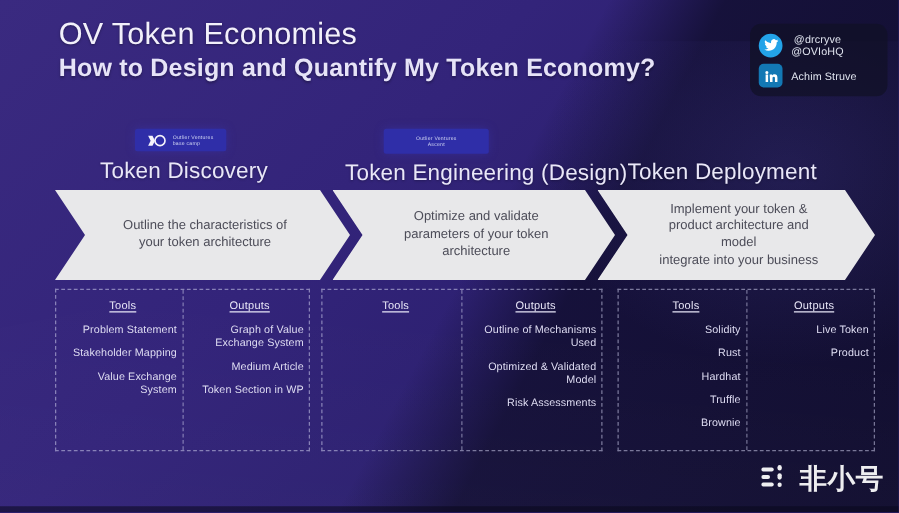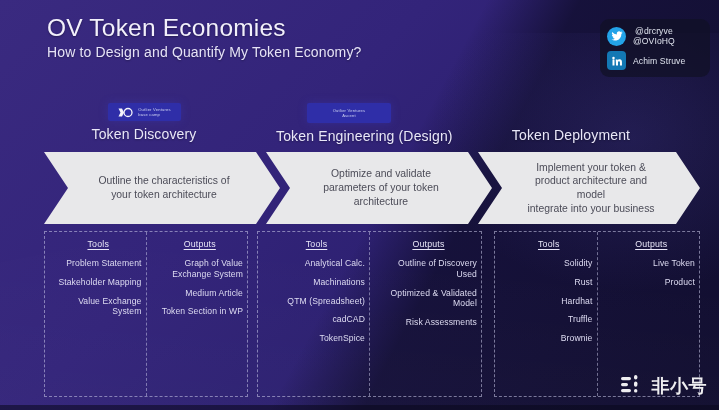--- a/index.html
+++ b/index.html
@@ -34,21 +34,21 @@
 
   
   #title {
     position:absolute; left:47px; top:14px;
     color:#f2f0fb; font-size:24.5px; font-weight:400; letter-spacing:0.2px;
     text-shadow:0 1px 2px rgba(0,0,0,0.35);
     text-align:right;
   }
   #subtitle {
     position:absolute; left:47px; top:44px;
-    color:#e6e3f7; font-size:14px; font-weight:400; letter-spacing:0.15px;
+    color:#e6e3f7; font-size:20px; font-weight:700; letter-spacing:0.15px;
     text-shadow:0 1px 2px rgba(0,0,0,0.3);
   }
 
   
   #social {
     position:absolute; right:9px; top:19px;
     width:110px; height:58px;
     background:rgba(17,16,38,0.72);
     border-radius:9px;
     padding:6px 7px;
@@ -69,21 +69,21 @@
     background:#2f2ea8;
     border-radius:2px;
     display:flex; align-items:center; justify-content:center; gap:4px;
     box-shadow:0 0 8px rgba(60,60,190,0.35);
   }
   .logo-badge.bc { width:73px; height:18px; }
   .logo-badge.as { width:84px; height:20px; }
   .logo-mark svg { display:block; }
   .logo-txt { color:#cfd4f2; font-size:4.1px; line-height:1.25; letter-spacing:0.2px; text-align:left; }
   .logo-txt.ctr { text-align:center; }
-  .stage-title { color:#e9e7f8; font-size:14px; letter-spacing:0.15px; white-space:nowrap;
+  .stage-title { color:#e9e7f8; font-size:18px; letter-spacing:0.15px; white-space:nowrap;
                  text-shadow:0 1px 2px rgba(0,0,0,0.3); }
 
   
   #band { position:absolute; left:44px; top:152px; width:656px; height:72px; }
   .chev {
     position:absolute; top:0; height:72px;
     background:#e8e8ea;
     color:#4c4c58;
     font-size:10.4px; line-height:1.32; text-align:center;
     display:flex; align-items:center; justify-content:center;
@@ -92,21 +92,21 @@
     clip-path:polygon(0 0, calc(100% - 24px) 0, 100% 50%, calc(100% - 24px) 100%, 0 100%, 24px 50%);
   }
   .chev.c1 { left:0px;   width:236px;justify-content:center; }
   .chev.c2 { left:222px; width:226px; }
   .chev.c3 { left:434px; width:222px; }
   .chev span { display:block; }
 
   
   #panels { position:absolute; left:44px; top:231px; width:656px; height:133px; }
   .panel {
-    position:absolute; top:0; height:166px;
+    position:absolute; top:0; height:130px;
     border:1px dashed rgba(205,205,235,0.55);
     display:flex;
   }
   .panel.p1 { left:0px;   width:204px; }
   .panel.p2 { left:213px; width:225px; }
   .panel.p3 { left:450px; width:206px; }
   .col { flex:1 1 0; padding:7px 4px 0 10px; position:relative; }
   .col + .col { border-left:1px dashed rgba(205,205,235,0.5); }
   .col-head {
     color:#e8e6f7; font-size:8.8px; text-align:center;
@@ -119,21 +119,21 @@
     margin-bottom:8px; letter-spacing:0.1px;text-align:right;
   }
 
   
   #watermark {
     position:absolute; right:12px; bottom:12px;
     display:flex; align-items:center; gap:5px;
     opacity:0.93;
   }
   #wm-mark { display:block; }
-  #wm-text { color:#ffffff; font-size:18px; font-weight:700; letter-spacing:0.5px;
+  #wm-text { color:#ffffff; font-size:22px; font-weight:700; letter-spacing:0.5px;
              font-family:"DejaVu Sans", sans-serif; }
 
   
   #bottombar { position:absolute; left:0; right:0; bottom:0; height:5px; background:rgba(10,8,28,0.55); }
 </style>
 </head>
 <body>
 
 <div id="slide">
   <div id="wedge"></div>
@@ -235,32 +235,25 @@
           <li>Graph of Value Exchange System</li>
           <li>Medium Article</li>
           <li>Token Section in WP</li>
         </ul>
       </div>
     </div>
 
     <div class="panel p2">
       <div class="col">
         <div class="col-head">Tools</div>
-        <ul>
-          <li>Analytical Calc.</li>
-          <li>Machinations</li>
-          <li>QTM (Spreadsheet)</li>
-          <li>cadCAD</li>
-          <li>TokenSpice</li>
-        </ul>
       </div>
       <div class="col">
         <div class="col-head">Outputs</div>
         <ul>
-          <li>Outline of Discovery Used</li>
+          <li>Outline of Mechanisms Used</li>
           <li>Optimized &amp; Validated Model</li>
           <li>Risk Assessments</li>
         </ul>
       </div>
     </div>
 
     <div class="panel p3">
       <div class="col">
         <div class="col-head">Tools</div>
         <ul>

